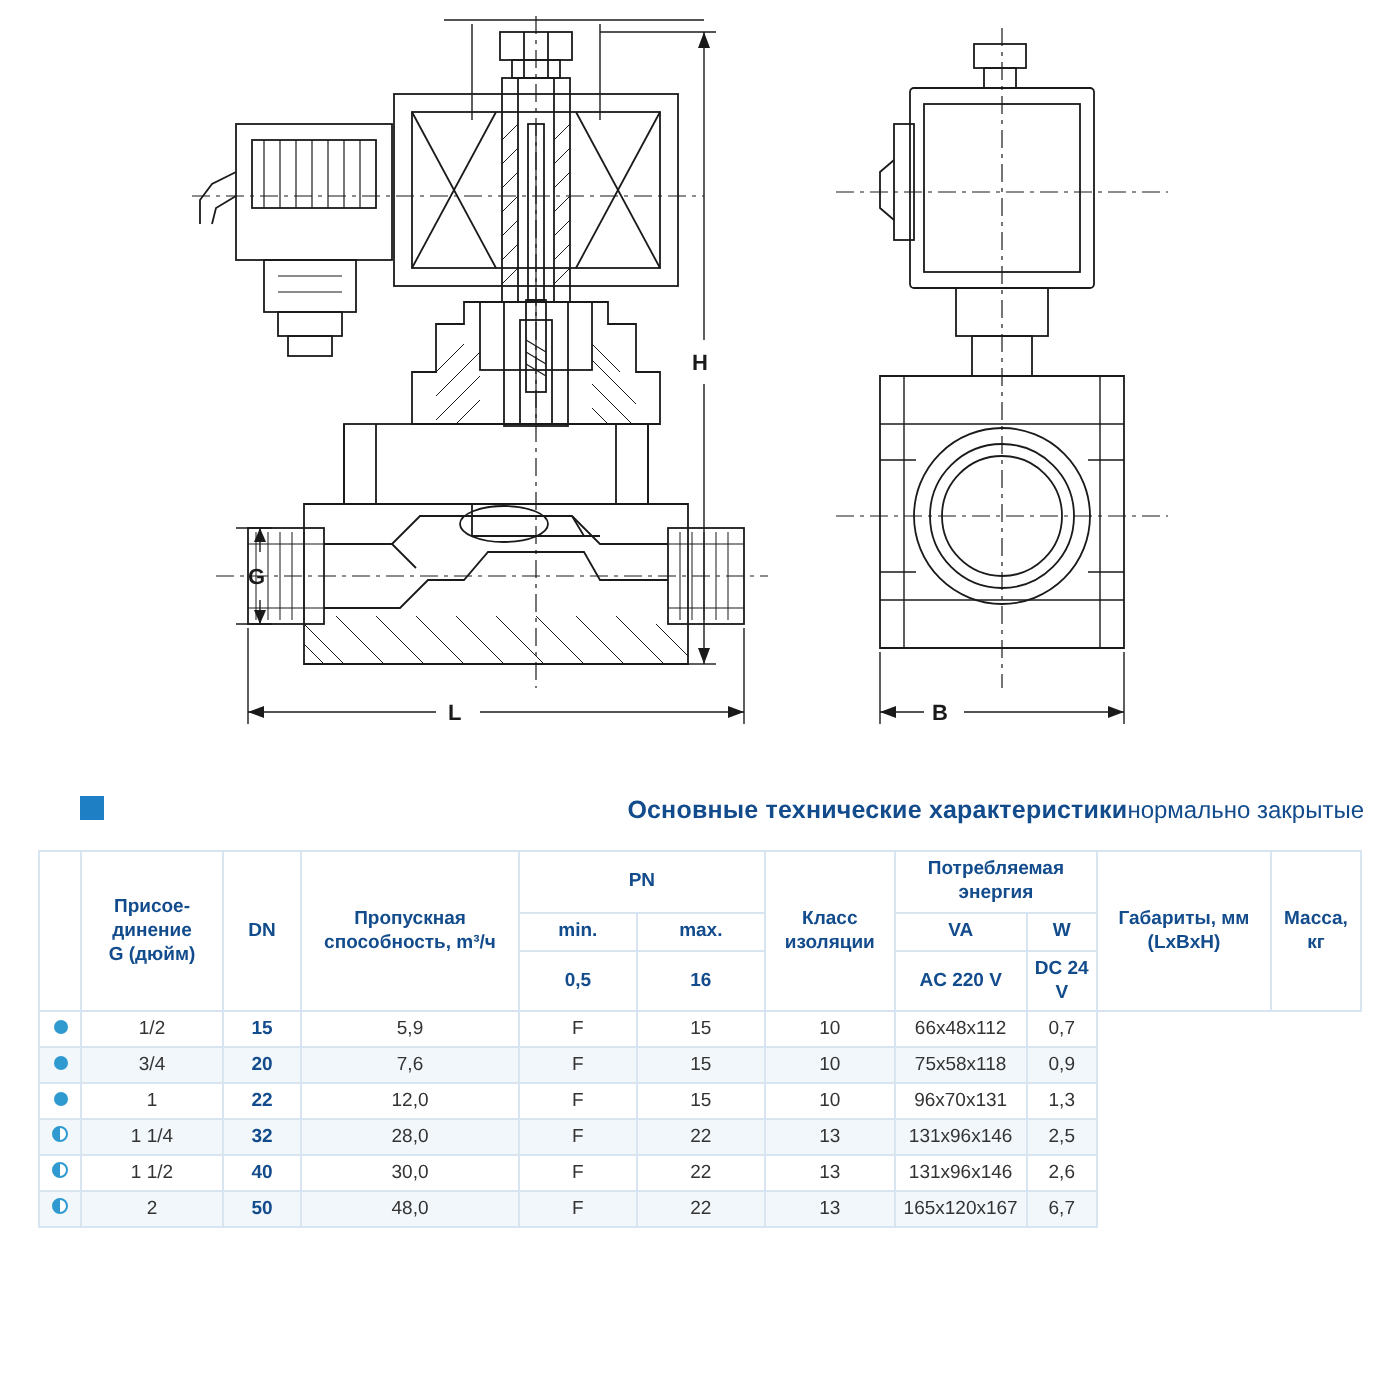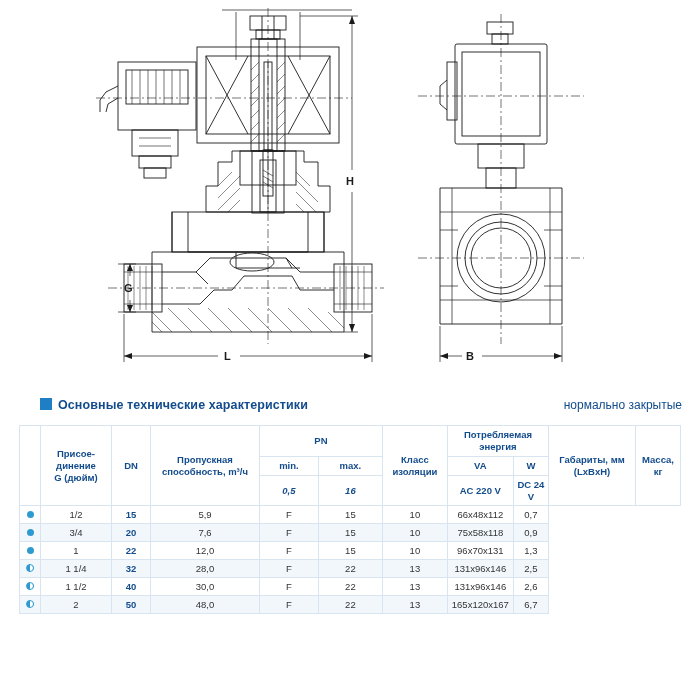--- a/index.html
+++ b/index.html
@@ -35,21 +35,21 @@
     position: relative;
     width: 700px;
     padding: 0;
   }
   .section-head {
     position: relative;
     height: 40px;
     padding: 0 18px 0 58px;
     display: flex;
     align-items: center;
-    justify-content: space-between;
+    justify-content: flex-end;
   }
   .section-title {
     font-size: 12.5px;
     font-weight: bold;
     color: #134c8c;
     letter-spacing: 0.1px;
   }
   .section-note {
     font-size: 12px;
     color: #134c8c;
@@ -109,21 +109,20 @@
     background: #2e9ad0;
   }
   .bullet.half {
     background: linear-gradient(to right, #2e9ad0 50%, #ffffff 50%);
     border: 1px solid #2e9ad0;
     width: 6px;
     height: 6px;
   }
   .cell-merge {
     font-size: 9.5px;
-    font-style: italic;
   }
 </style>
 </head>
 <body>
 
 <div class="page">
 
   <div class="drawing">
     <svg width="700" height="385" viewBox="0 0 700 385" xmlns="http://www.w3.org/2000/svg">
       <g fill="none" stroke="#1a1a1a" stroke-width="0.9" stroke-linejoin="miter">

